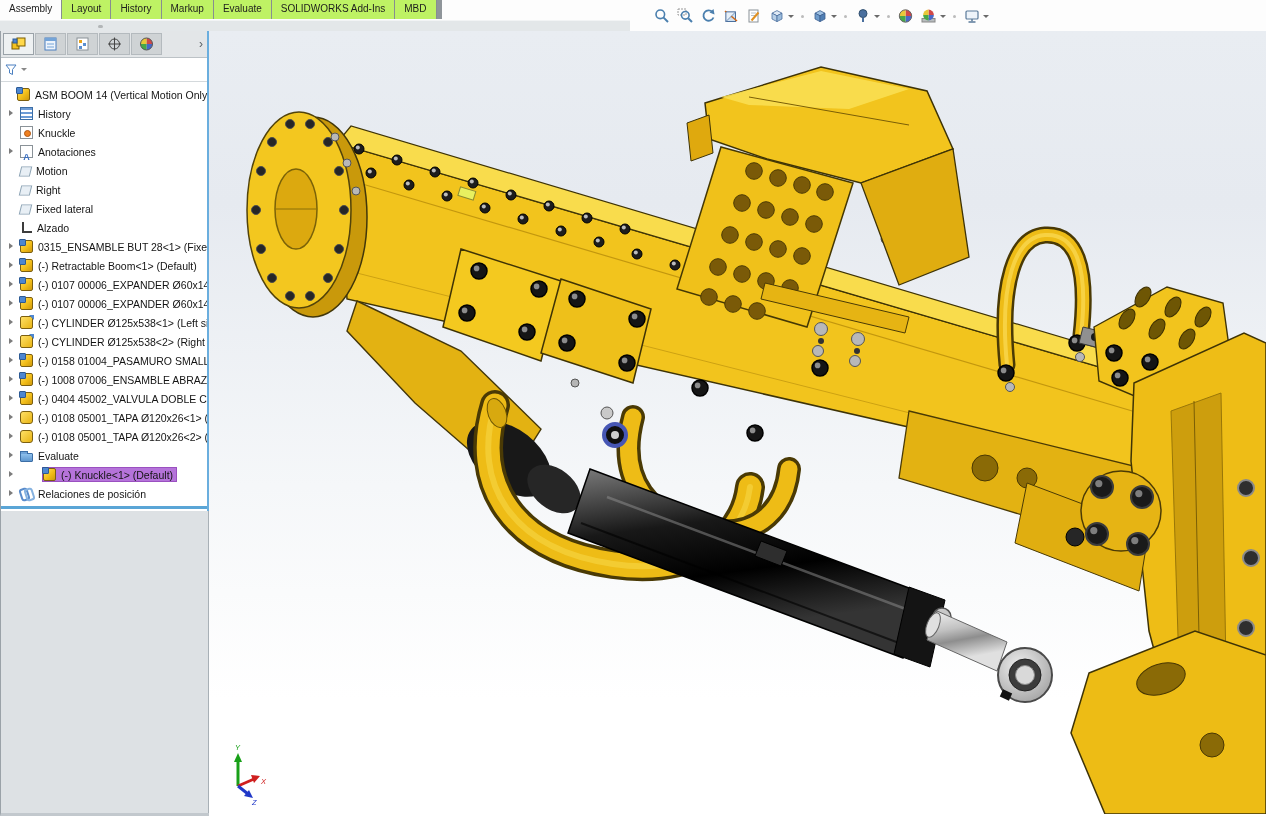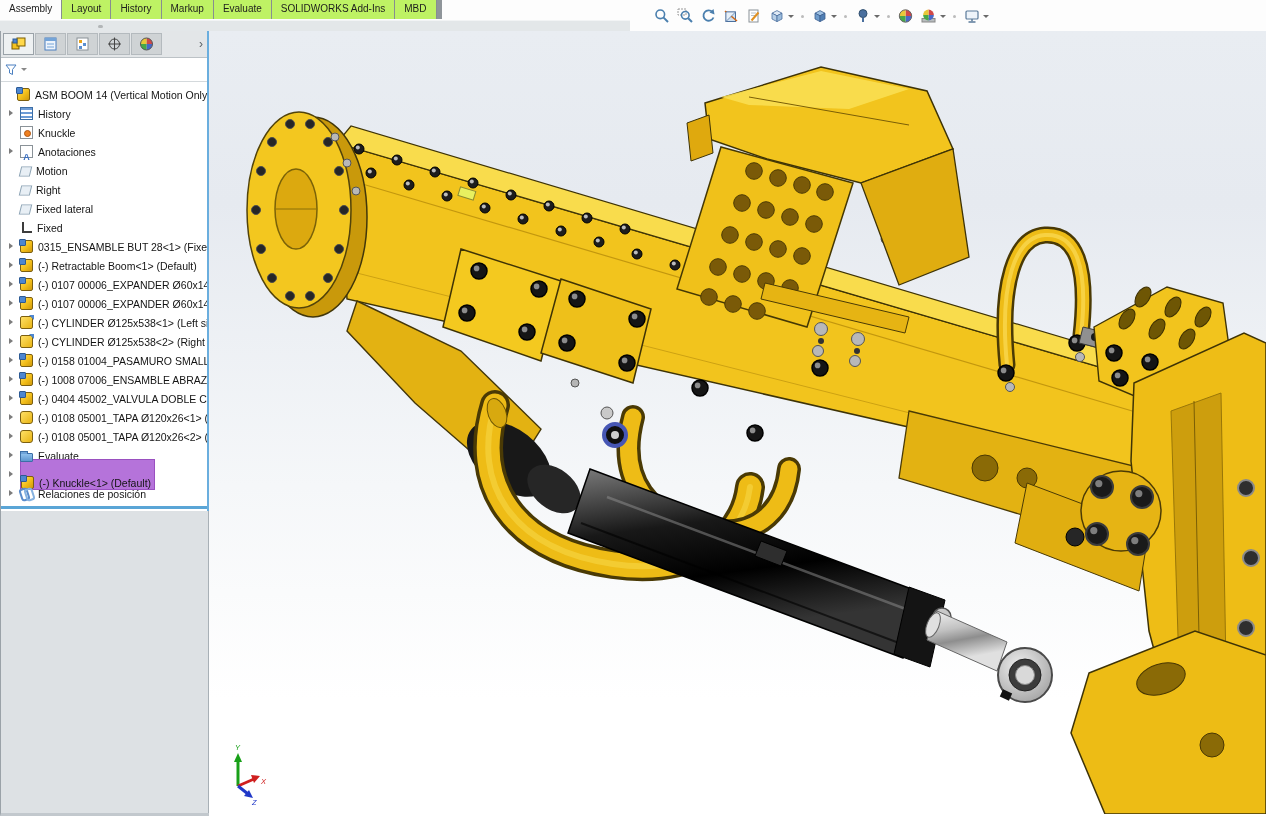--- a/index.html
+++ b/index.html
@@ -37,21 +37,21 @@
   .pm-filter .fdd{width:0;height:0;border-top:3px solid #888;border-left:3px solid transparent;
     border-right:3px solid transparent;margin-left:3px;}
   .treebox{background:#fff;padding:3px 0 2px 0;}
   .trow{display:flex;align-items:center;height:19px;padding-left:6px;cursor:default;}
   .trow.top{padding-left:16px;}
   .arr{width:9px;height:9px;margin-right:4px;flex:none;position:relative;}
   .arr.exp::before{content:"";position:absolute;left:2px;top:1px;border-left:4px solid #7c7c7c;
     border-top:3.5px solid transparent;border-bottom:3.5px solid transparent;}
   .lbl{font-size:10.5px;color:#141414;white-space:nowrap;overflow:hidden;}
   .sel{display:flex;align-items:center;background:#b573da;box-shadow:0 0 0 1px #9a50c0 inset;
-    padding:17px 4px 1px 1px;}
+    padding:1px 4px 1px 1px;margin-left:22px;}
   .tree-end{height:3px;background:#5aa5d6;margin-top:3px;}
   .panel-rest{flex:1;background:#dde1e4;border-right:1px solid #a8b0b6;box-sizing:border-box;}
   
   .ic{width:13px;height:13px;margin-right:5px;flex:none;position:relative;display:inline-block;box-sizing:border-box;}
   .ic-asm{background:linear-gradient(135deg,#ffe066 0%,#f2bd18 55%,#cf9a0d 100%);
     border:1px solid #7c5f10;border-radius:2px;}
   .ic-asm::after{content:"";position:absolute;left:-2px;top:-2px;width:5px;height:5px;
     background:#4d86d0;border:1px solid #2c5a94;border-radius:1px;}
   .ic-part{background:linear-gradient(135deg,#ffe066,#e8b414);border:1px solid #7c5f10;border-radius:3px;}
   .ic-cyl{background:linear-gradient(135deg,#ffe066,#e8b414);border:1px solid #7c5f10;border-radius:2px;}
@@ -508,21 +508,21 @@
         <span class="lbl">Right</span>
       </div>
       <div class="trow">
         <span class="arr"></span>
         <span class="ic ic-plane"></span>
         <span class="lbl">Fixed lateral</span>
       </div>
       <div class="trow">
         <span class="arr"></span>
         <span class="ic ic-origin"></span>
-        <span class="lbl">Fixed</span>
+        <span class="lbl">Alzado</span>
       </div>
       <div class="trow">
         <span class="arr exp"></span>
         <span class="ic ic-asm"></span>
         <span class="lbl">0315_ENSAMBLE BUT 28&lt;1&gt; (Fixed)</span>
       </div>
       <div class="trow">
         <span class="arr exp"></span>
         <span class="ic ic-asm"></span>
         <span class="lbl">(-) Retractable Boom&lt;1&gt; (Default)</span>

